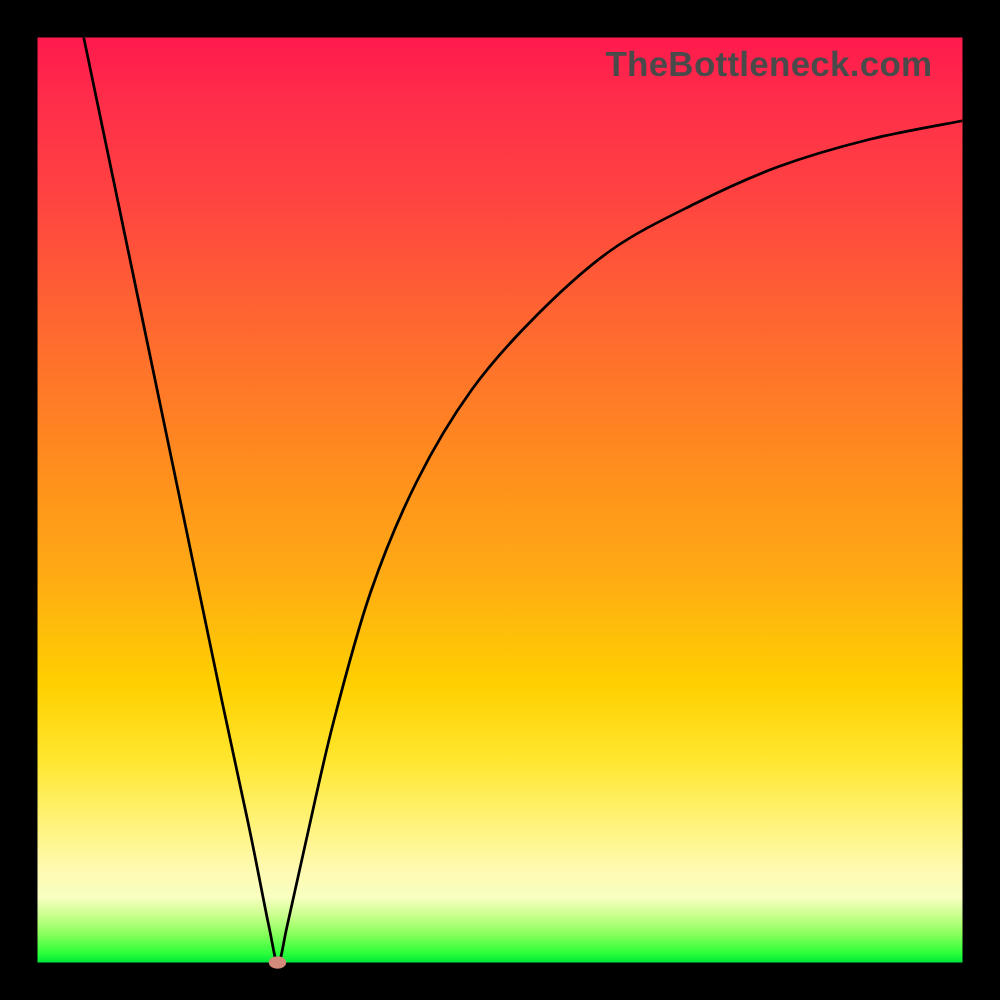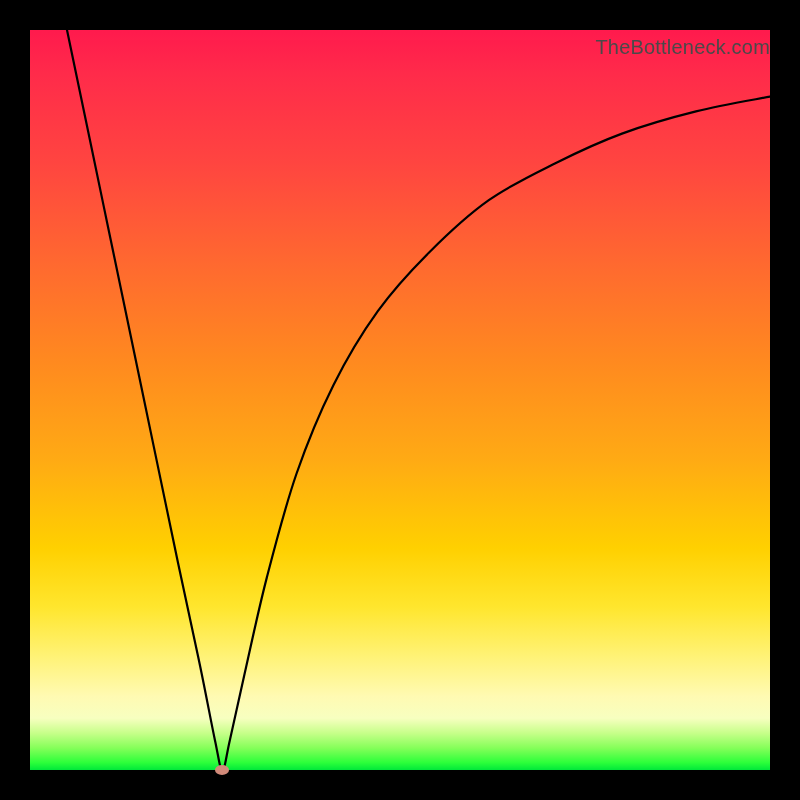--- a/index.html
+++ b/index.html
@@ -39,25 +39,25 @@
       #f7ffc0 93%,
       #c7ff8a 95%,
       #86ff5a 97%,
       #2cff3a 99%,
       #00e83a 100%
     );
   }
   .watermark {
     position: absolute;
     top: 6px;
-    right: 0;
+    right: 24px;
     color: #4a4a4a;
-    font-size: 20px;
+    font-size: 28px;
     letter-spacing: 0.2px;
-    font-weight: 400;
+    font-weight: 700;
     user-select: none;
   }
   svg.curve {
     position: absolute;
     left: 0;
     top: 0;
     width: 740px;
     height: 740px;
     pointer-events: none;
   }

